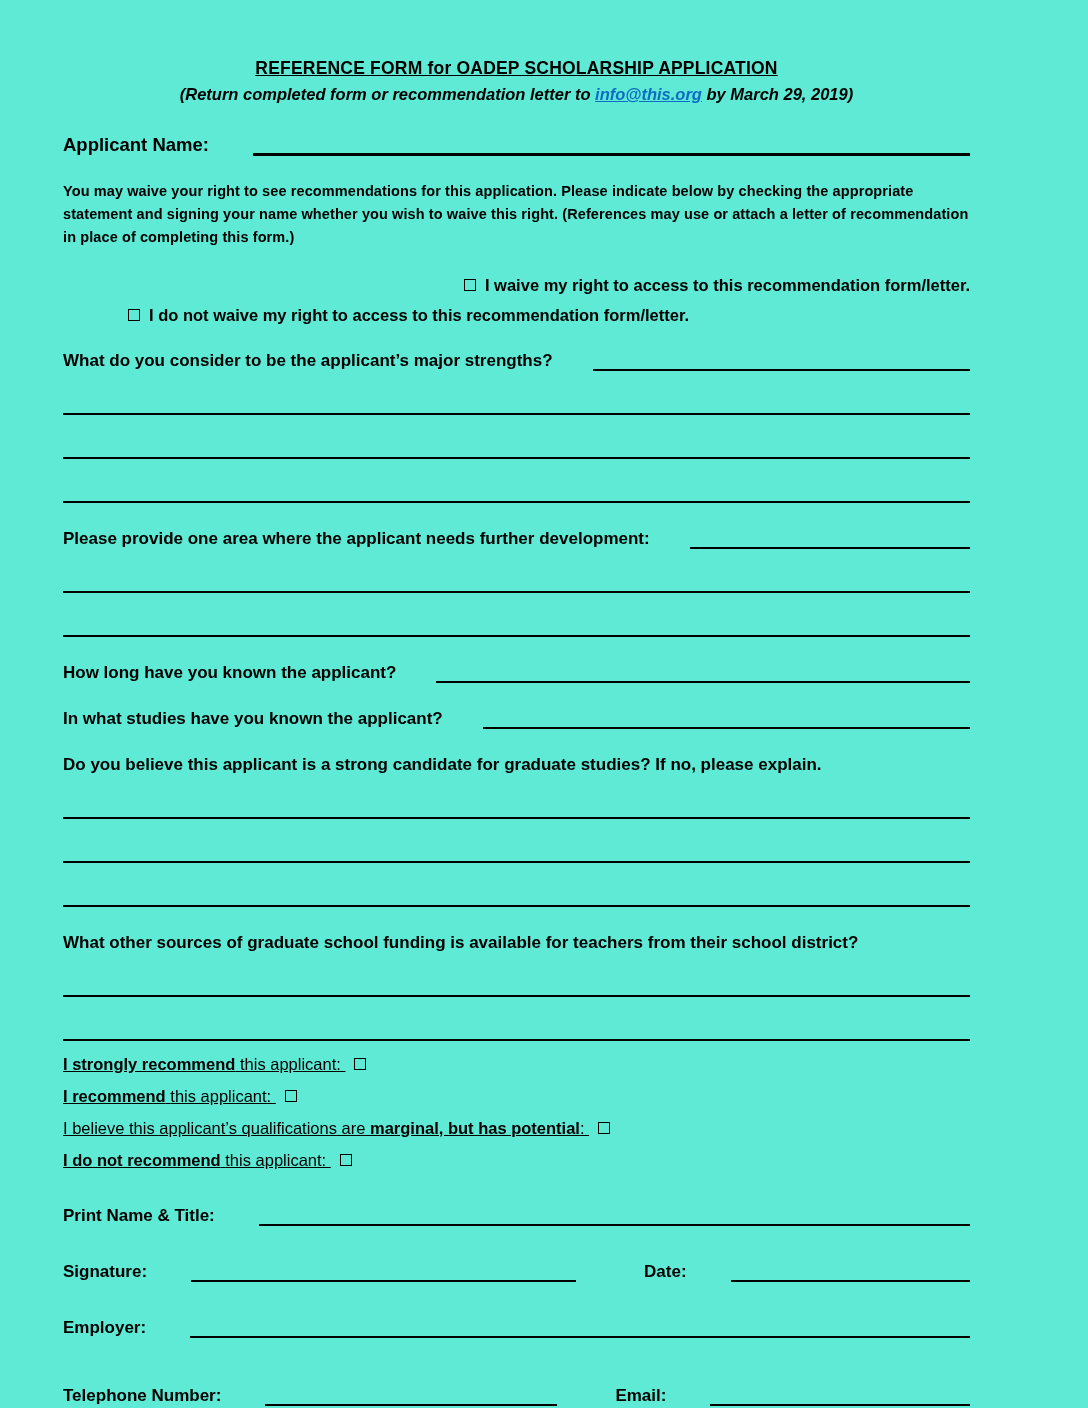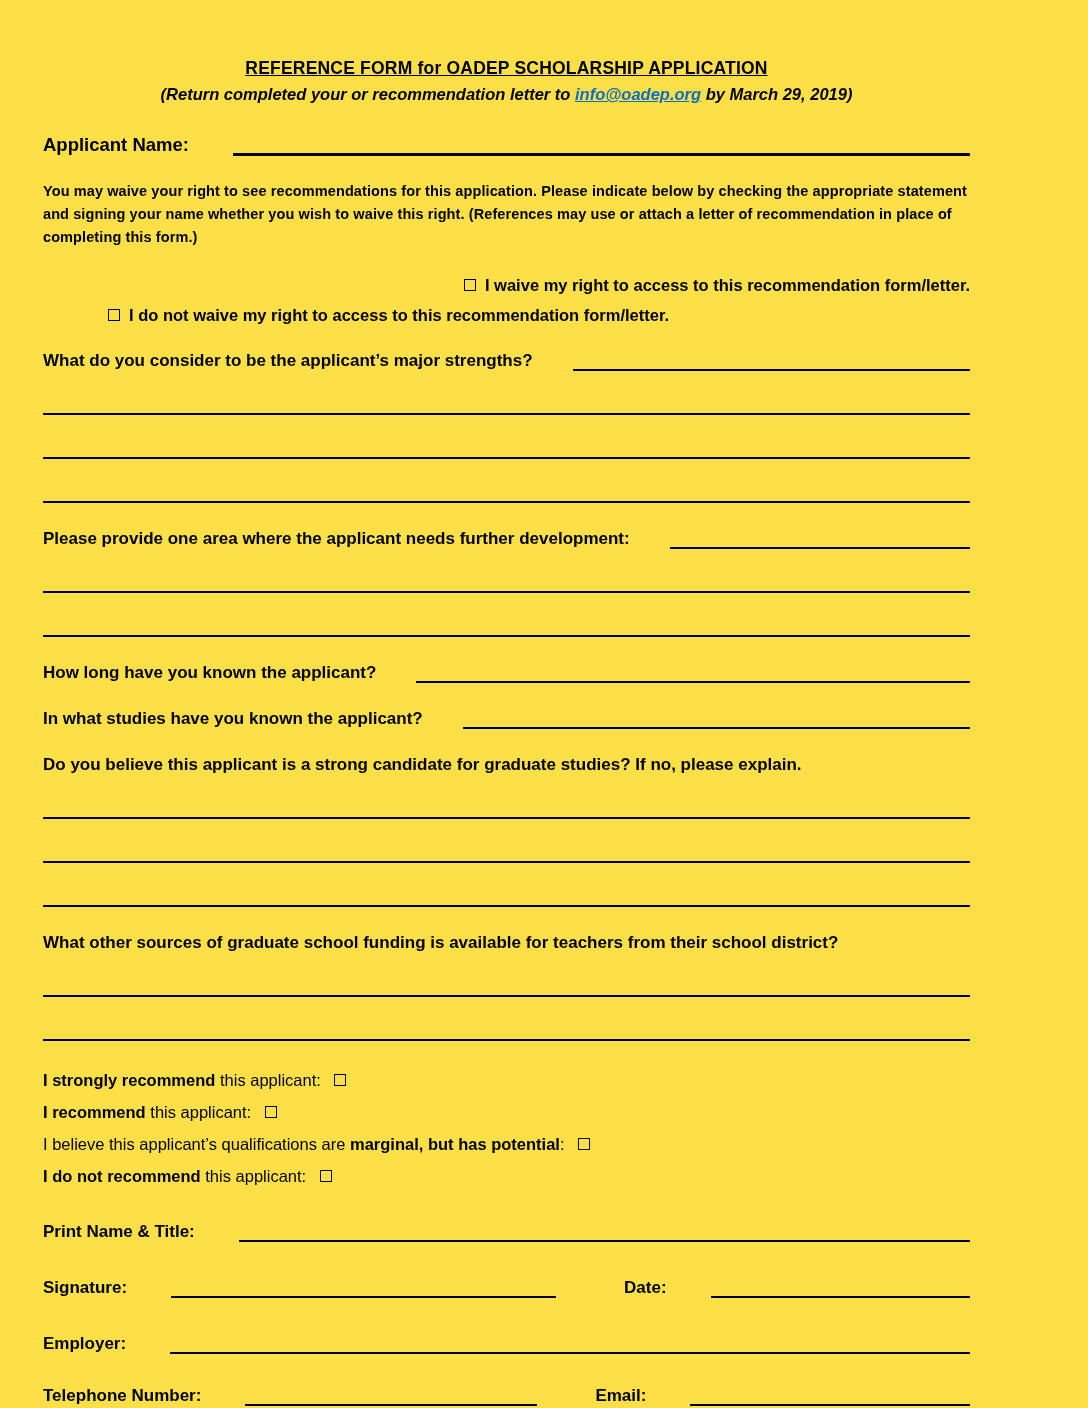--- a/index.html
+++ b/index.html
@@ -5,22 +5,22 @@
   * { margin: 0; padding: 0; box-sizing: border-box; }
   html, body { background: #ffffff; }
   body {
     font-family: "Liberation Sans", "DejaVu Sans", sans-serif;
     color: #000000;
     width: 1088px;
   }
   .page {
     width: 1088px;
     height: 1408px;
-    background: #fde047;
-    padding: 58px 118px 40px 43px;
+    background: #5eead4;
+    padding: 58px 118px 40px 63px;
     position: relative;
   }
   
   .header { text-align: center; }
   .title {
     display: inline-block;
     font-size: 17.5px;
     font-weight: bold;
     text-decoration: underline;
     letter-spacing: 0.2px;
@@ -72,21 +72,21 @@
   
   .q-row { margin-top: 26px; font-size: 17px; }
   .q-row .lbl { font-size: 17px; }
   
   .rule {
     height: 0;
     border-bottom: 2px solid #000;
     margin-top: 42px;
   }
   
-  .rec-section { margin-top: 30px; }
+  .rec-section { margin-top: 14px; text-decoration: underline; }
   .rec-row {
     display: flex;
     align-items: center;
     font-size: 16.5px;
     margin-top: 13px;
   }
   .rec-row:first-child { margin-top: 0; }
   .rec-row .b { font-weight: bold; white-space: pre-wrap; }
   .rec-row .r { font-weight: normal; white-space: pre-wrap; }
   .rec-row .checkbox { margin-left: 9px; margin-right: 0; }
@@ -97,21 +97,21 @@
   .mid-label { margin-left: 28px; }
   .footer-row .lbl { padding-right: 4px; }
 </style>
 </head>
 <body>
 
 <div class="page">
 
   <div class="header">
     <div class="title">REFERENCE FORM for OADEP SCHOLARSHIP APPLICATION</div>
-    <div class="subtitle"><span>(Return completed your or recommendation letter to </span><a href="#" class="email-link">info@oadep.org</a><span> by March 29, 2019)</span></div>
+    <div class="subtitle"><span>(Return completed form or recommendation letter to </span><a href="#" class="email-link">info@this.org</a><span> by March 29, 2019)</span></div>
   </div>
 
   <div class="field-row applicant-row">
     <span class="lbl">Applicant Name:</span>
     <span class="fill thick"></span>
   </div>
 
   <p class="waiver-paragraph">You may waive your right to see recommendations for this application.  Please indicate below by checking the appropriate statement and signing your name whether you wish to waive this right.  (References may use or attach a letter of recommendation in place of completing this form.)</p>
 
   <div class="checkbox-group">
@@ -208,20 +208,20 @@
     <span class="fill sig-fill"></span>
     <span class="lbl mid-label">Date:</span>
     <span class="fill"></span>
   </div>
 
   <div class="field-row footer-row">
     <span class="lbl">Employer:</span>
     <span class="fill"></span>
   </div>
 
-  <div class="field-row footer-row" style="margin-top: 32px;">
+  <div class="field-row footer-row" style="margin-top: 48px;">
     <span class="lbl">Telephone Number:</span>
     <span class="fill phone-fill"></span>
     <span class="lbl mid-label" style="margin-left: 18px;">Email:</span>
     <span class="fill"></span>
   </div>
 
 </div>
 
 </body></html>

